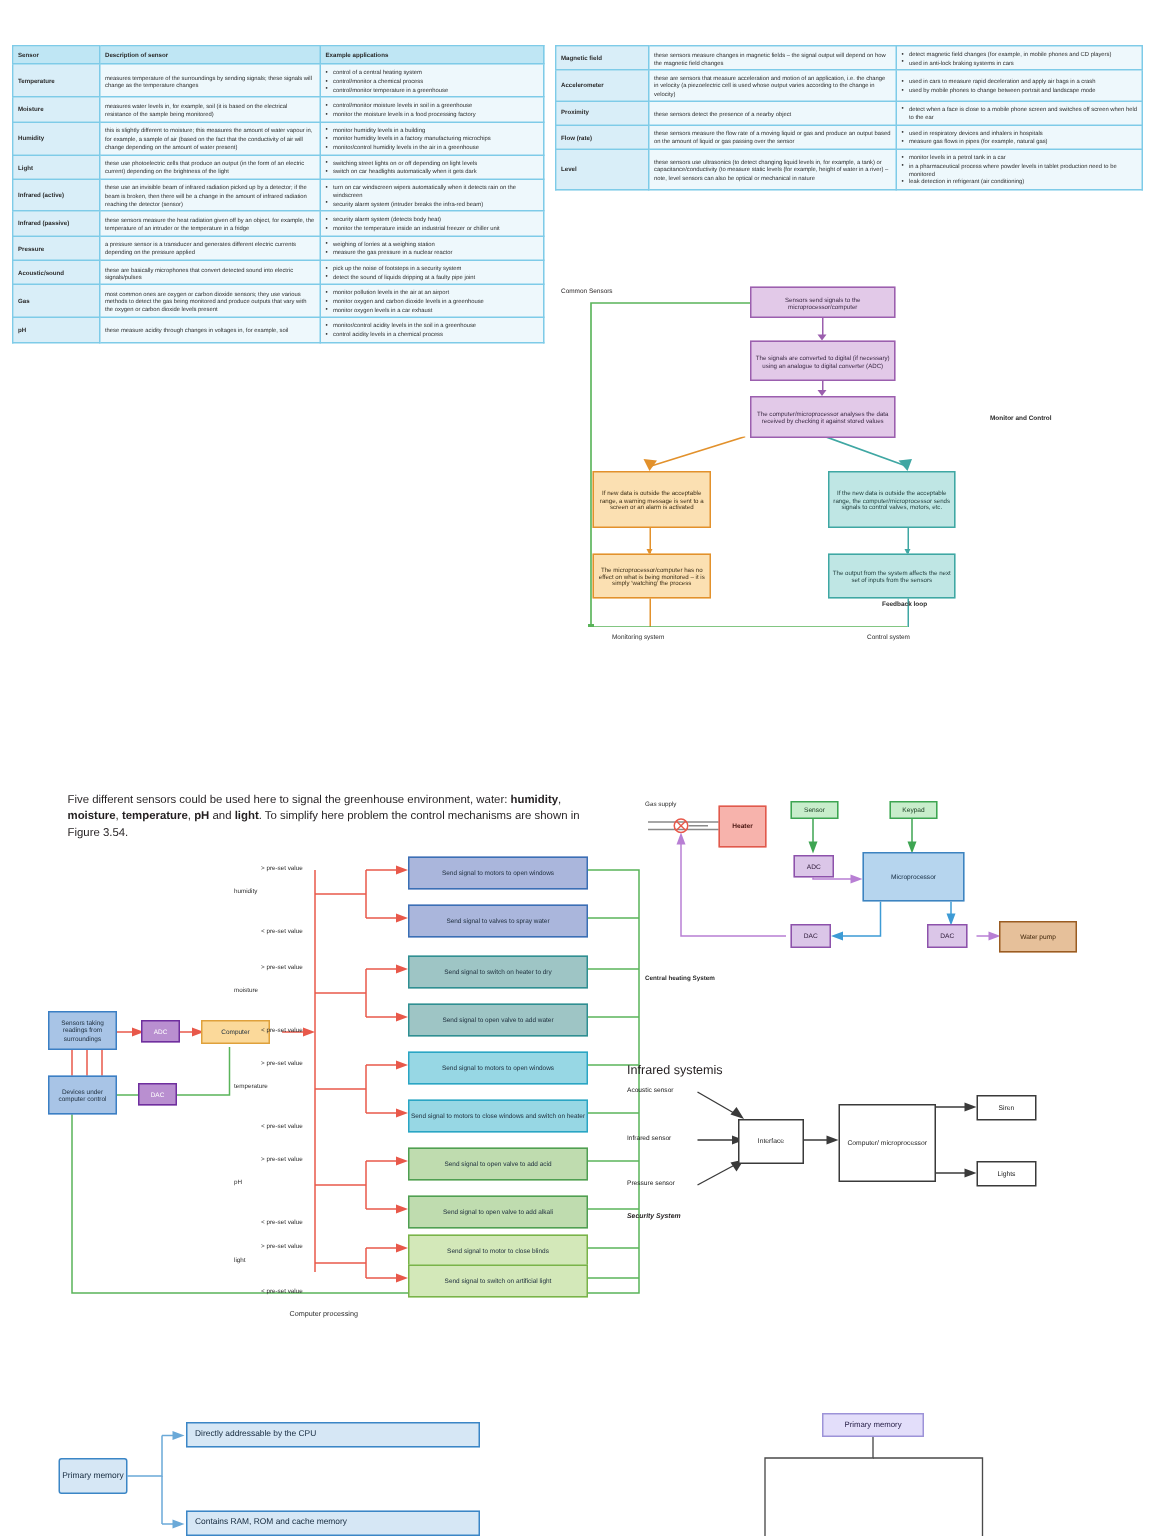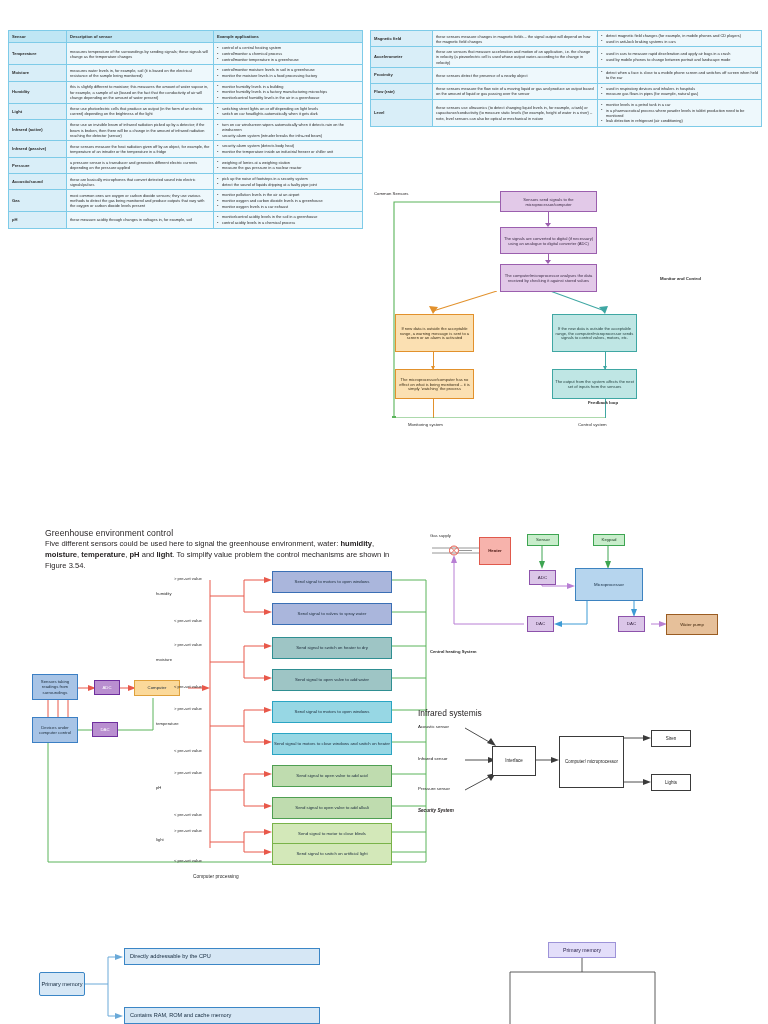--- a/index.html
+++ b/index.html
@@ -378,24 +378,23 @@
     <span>The output from the system affects the next set of inputs from the sensors</span>
   </div>
 
   <div class="lbl capb" style="left:290px; top:90px;">Monitor and Control</div>
   <div class="lbl capb" style="left:218px; top:214px;">Feedback loop</div>
   <div class="lbl cap" style="left:38px; top:236px;">Monitoring system</div>
   <div class="lbl cap" style="left:208px; top:236px;">Control system</div>
 </div>
 
 <div id="greenhouse-text">
-  <div class="h">Greenhouse environment control</div>
   <div class="p">
     <span>Five different sensors could be used here to signal the greenhouse environment,</span>
-    <span>water: </span><b>humidity</b><span>, </span><b>moisture</b><span>, </span><b>temperature</b><span>, </span><b>pH</b><span> and </span><b>light</b><span>. To simplify value</span>
+    <span>water: </span><b>humidity</b><span>, </span><b>moisture</b><span>, </span><b>temperature</b><span>, </span><b>pH</b><span> and </span><b>light</b><span>. To simplify here</span>
     <span>problem the control mechanisms are shown in Figure 3.54.</span>
   </div>
 </div>
 
 <div id="gh-diagram">
 
   <div class="ln" style="left:0; top:0; width:400px; height:300px;">
     <svg width="400" height="300" style="display:block">
       <polyline points="372,10 390,10 390,292 12,292 12,162" fill="none" stroke="#5ab45a" stroke-width="1"></polyline>
       <polygon points="12,156 9,164 15,164" fill="#5ab45a"></polygon>

